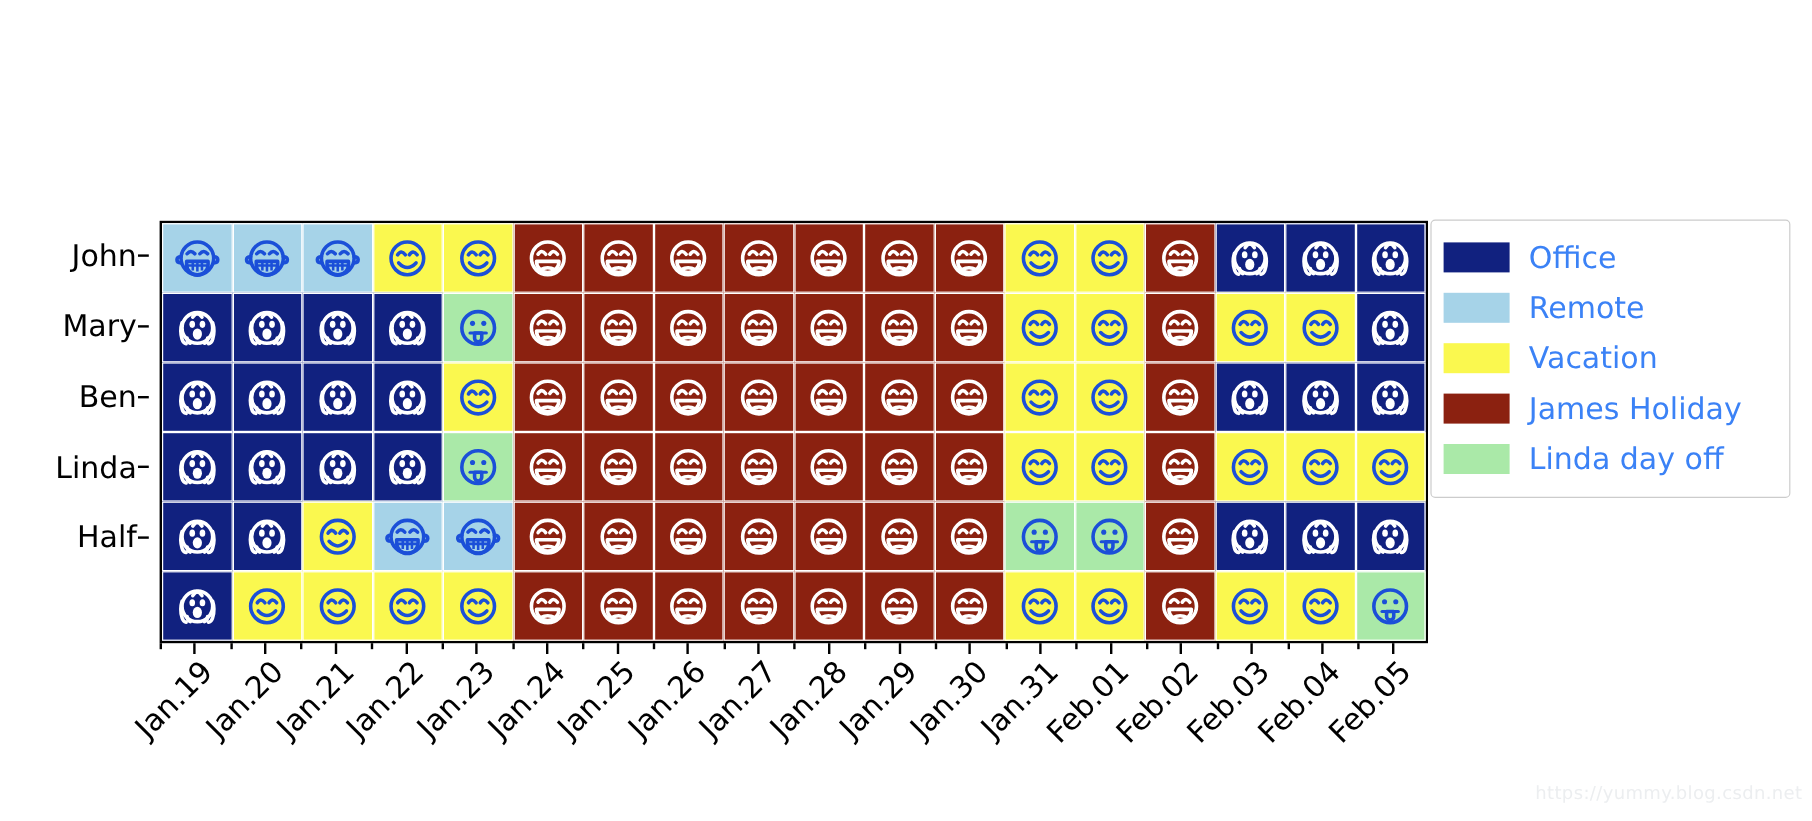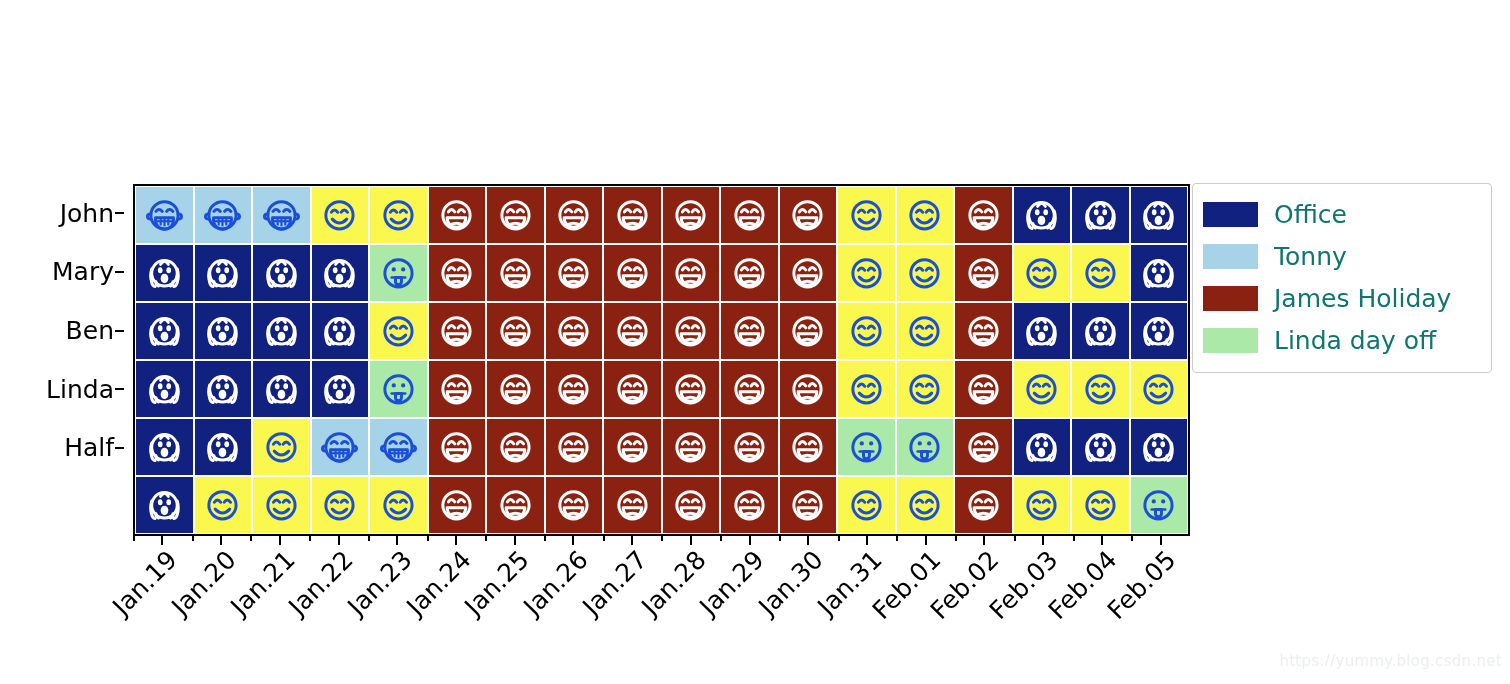--- a/index.html
+++ b/index.html
@@ -90,21 +90,21 @@
     padding:9px 10px 11px 10px;
     box-sizing:border-box;
     box-shadow:0 0 0 0 rgba(0,0,0,0);
   }
   .legend-row{
     display:flex;align-items:center;height:42px;
   }
   .swatch{
     width:55px;height:25px;flex:0 0 auto;margin-right:16px;
   }
-  .legend-text{font-size:25px;color:#0f766e;white-space:nowrap;}
+  .legend-text{font-size:25px;color:#3b82f6;white-space:nowrap;}
 
   
   .watermark{
     position:absolute;right:8px;bottom:14px;
     font-size:15px;color:#eceef0;white-space:nowrap;
     letter-spacing:0.3px;
   }
 </style>
 </head>
 <body>
@@ -1530,21 +1530,25 @@
       </div>
     </div>
 
   <div class="legend">
       <div class="legend-row">
         <span class="swatch" style="background: rgb(17, 33, 127);"></span>
         <span class="legend-text">Office</span>
       </div>
       <div class="legend-row">
         <span class="swatch" style="background: rgb(166, 211, 232);"></span>
-        <span class="legend-text">Tonny</span>
+        <span class="legend-text">Remote</span>
+      </div>
+      <div class="legend-row">
+        <span class="swatch" style="background: rgb(250, 248, 79);"></span>
+        <span class="legend-text">Vacation</span>
       </div>
       <div class="legend-row">
         <span class="swatch" style="background: rgb(139, 33, 16);"></span>
         <span class="legend-text">James Holiday</span>
       </div>
       <div class="legend-row">
         <span class="swatch" style="background: rgb(170, 233, 168);"></span>
         <span class="legend-text">Linda day off</span>
       </div>
     </div>

